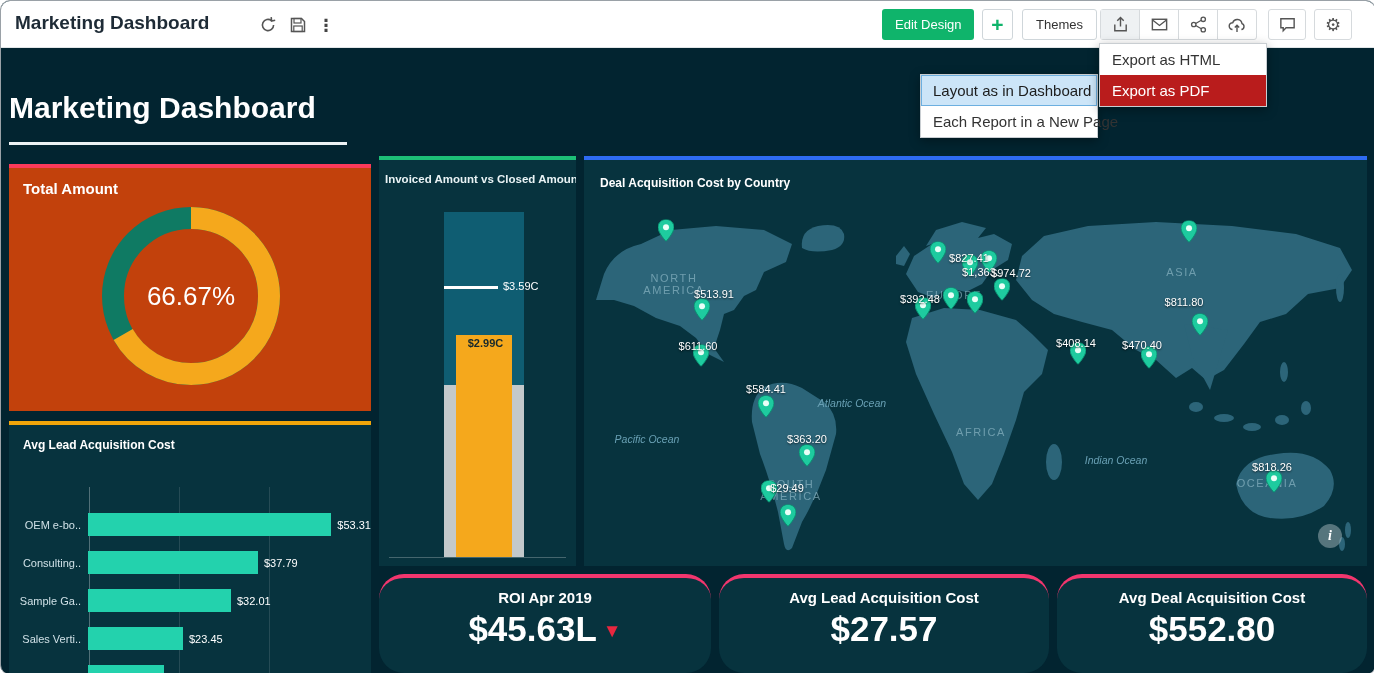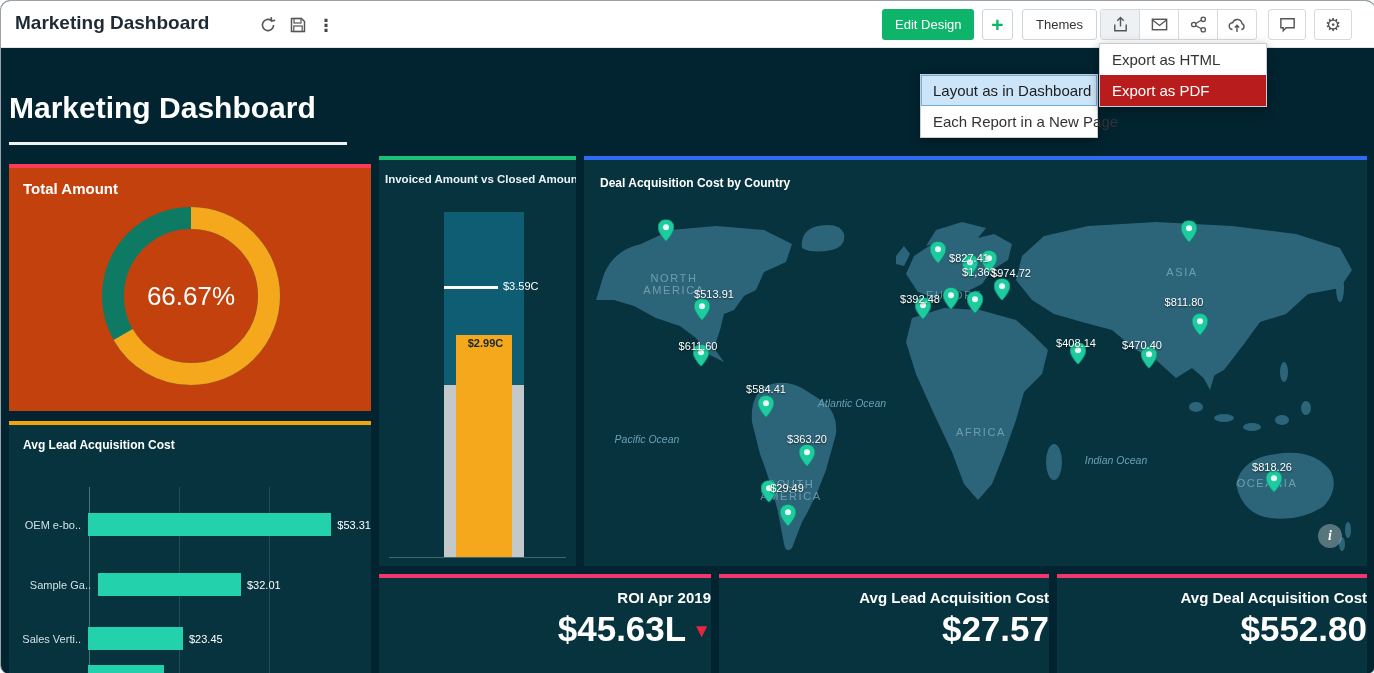--- a/index.html
+++ b/index.html
@@ -80,21 +80,21 @@
   .map-region{position:absolute;transform:translate(-50%,-50%);font-size:11px;letter-spacing:1.6px;color:rgba(166,204,216,.55);
     text-align:center;white-space:pre-line;z-index:2;}
   .map-ocean{position:absolute;transform:translate(-50%,-50%);font-size:10.5px;font-style:italic;color:#69a0b4;white-space:nowrap;z-index:2;}
   .map-pin{position:absolute;transform:translate(-50%,-60%);z-index:3;cursor:pointer;}
   .map-val{position:absolute;transform:translate(-50%,-50%);font-size:11px;color:#fff;white-space:nowrap;z-index:4;
     text-shadow:0 1px 2px rgba(0,0,0,.65);}
   .map-info{position:absolute;left:734px;top:364px;width:24px;height:24px;border-radius:50%;background:rgba(185,197,202,.45);
     color:#fff;display:flex;align-items:center;justify-content:center;z-index:5;cursor:pointer;
     font-family:"Liberation Serif",serif;font-style:italic;font-weight:bold;font-size:14px;}
 
-  .kpi{position:absolute;top:573px;height:99px;background:#07333e;border-top:4px solid #f2366e;text-align:right;overflow:hidden;box-sizing:border-box;}
+  .kpi{position:absolute;top:573px;height:99px;background:#07333e;border-top:4px solid #f2366e;text-align:center;overflow:hidden;box-sizing:border-box;border-radius:25px;}
   .kpi-title{margin-top:11px;font-size:15px;font-weight:bold;color:#fff;}
   .kpi-value-row{margin-top:3px;color:#fff;}
   .kpi-value{font-size:35px;font-weight:bold;color:#fff;}
   .kpi-arrow{font-size:19px;color:#e8273f;margin-left:6px;vertical-align:4px;}
 
   svg.sicon{display:block;}
 </style>
 </head>
 <body>
 
@@ -179,22 +179,27 @@
     <div class="gridline gl-axis" style="left:80px"></div>
     <div class="gridline" style="left:170px"></div>
     <div class="gridline" style="left:260px"></div>
 
       <div class="bar-row" style="top: 88px;">
         <span class="bar-cat">OEM e-bo..</span>
         <div class="bar" style="width: 252px;"></div>
         <span class="bar-val">$53.31</span>
       </div>
 
-
-      <div class="bar-row" style="top: 148px; margin-left: 10px;">
+      <div class="bar-row" style="top: 126px;">
+        <span class="bar-cat">Consulting..</span>
+        <div class="bar" style="width: 170px;"></div>
+        <span class="bar-val">$37.79</span>
+      </div>
+
+      <div class="bar-row" style="top: 164px;">
         <span class="bar-cat">Sample Ga..</span>
         <div class="bar" style="width: 143px;"></div>
         <span class="bar-val">$32.01</span>
       </div>
 
       <div class="bar-row" style="top: 202px;">
         <span class="bar-cat">Sales Verti..</span>
         <div class="bar" style="width: 95px;"></div>
         <span class="bar-val">$23.45</span>
       </div>

